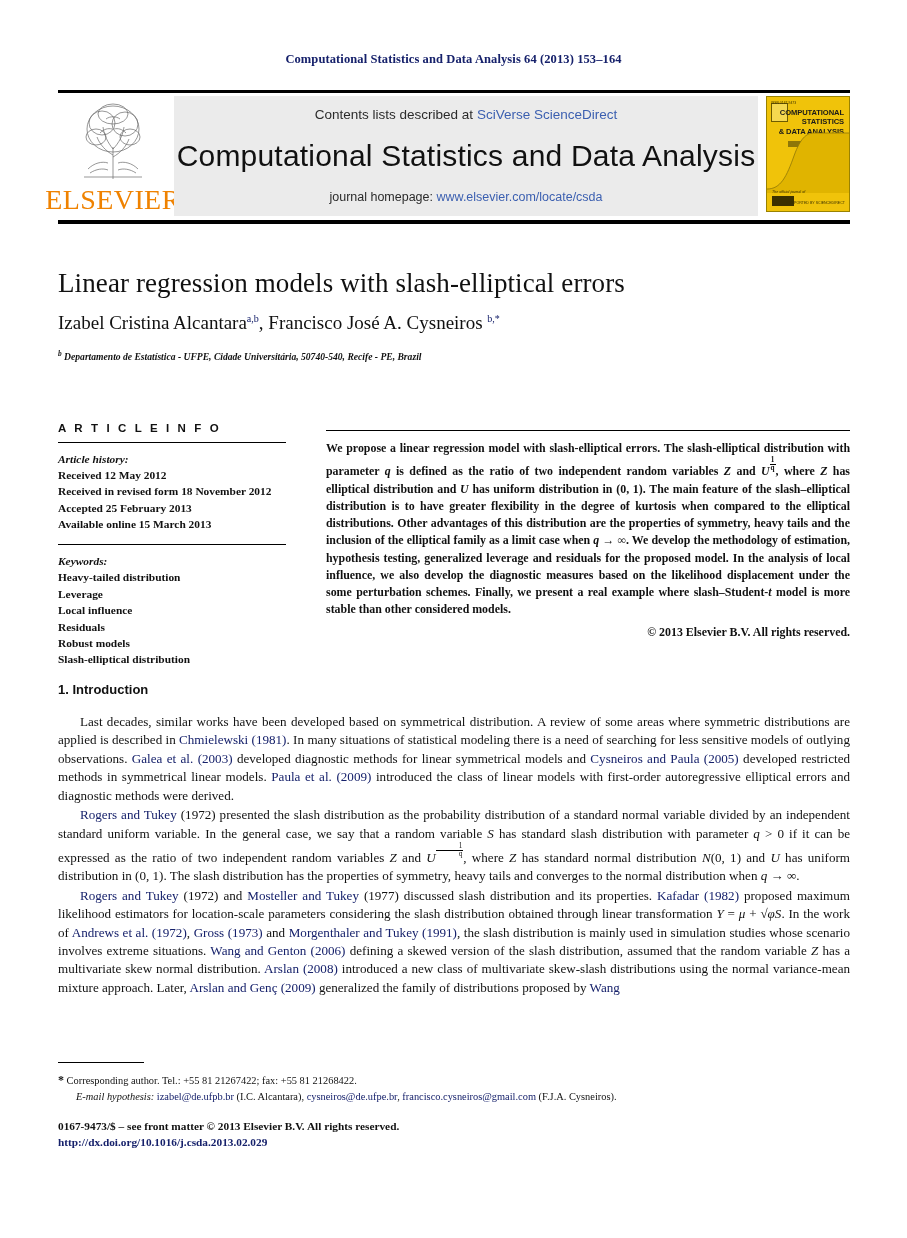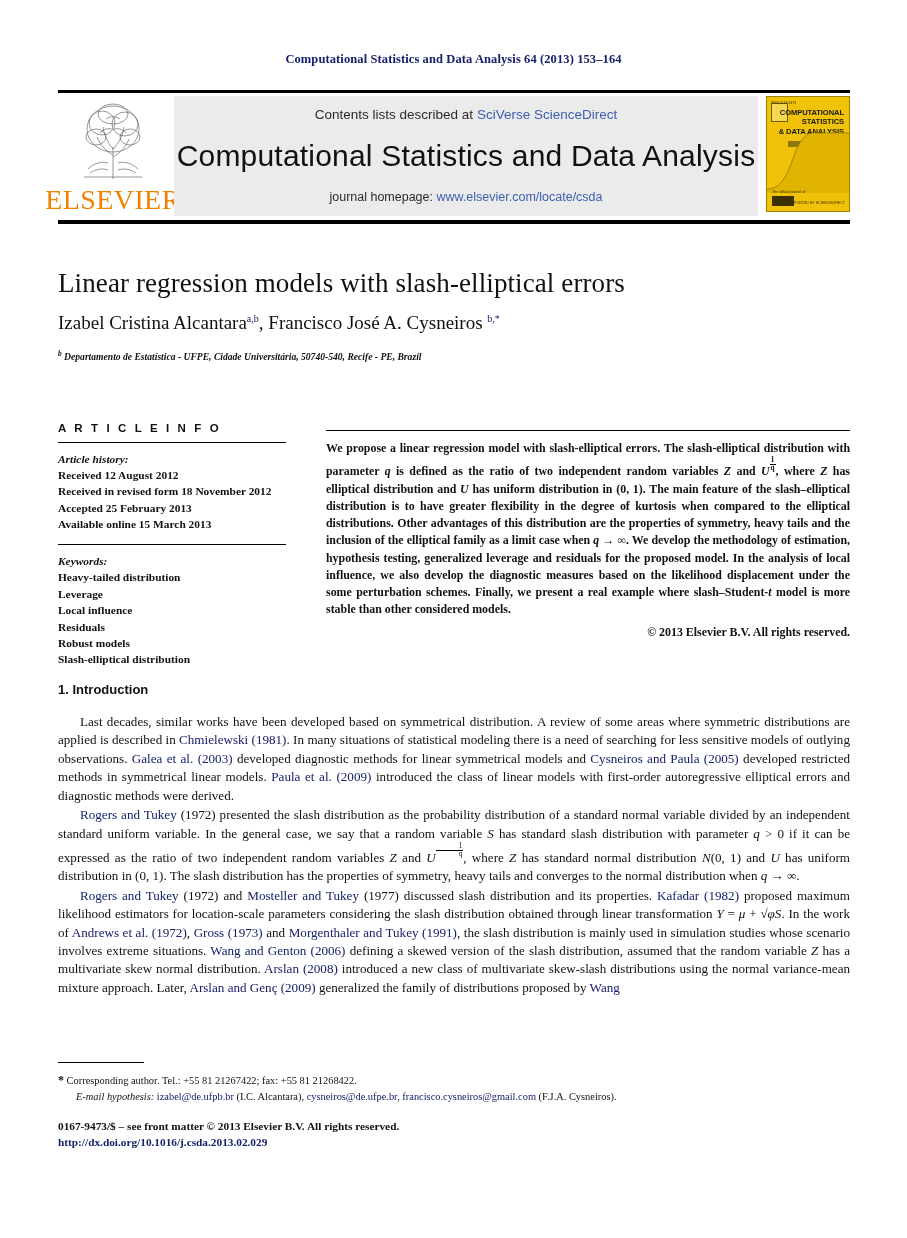--- a/index.html
+++ b/index.html
@@ -455,21 +455,21 @@
     </div>
   </div>
 
   <div class="info-abstract">
 
     <div class="col-info">
       <div class="sec-head">A R T I C L E   I N F O</div>
       <div class="thin-rule"></div>
       <div class="hist">
         <div class="lbl">Article history:</div>
-        <div>Received 12 August 2012</div>
+        <div>Received 12 May 2012</div>
         <div>Received in revised form 18 November 2012</div>
         <div>Accepted 25 February 2013</div>
         <div>Available online 15 March 2013</div>
       </div>
       <div class="kw-rule"></div>
       <div class="keywords">
         <div class="lbl">Keywords:</div>
         <div>Heavy-tailed distribution</div>
         <div>Leverage</div>
         <div>Local influence</div>

